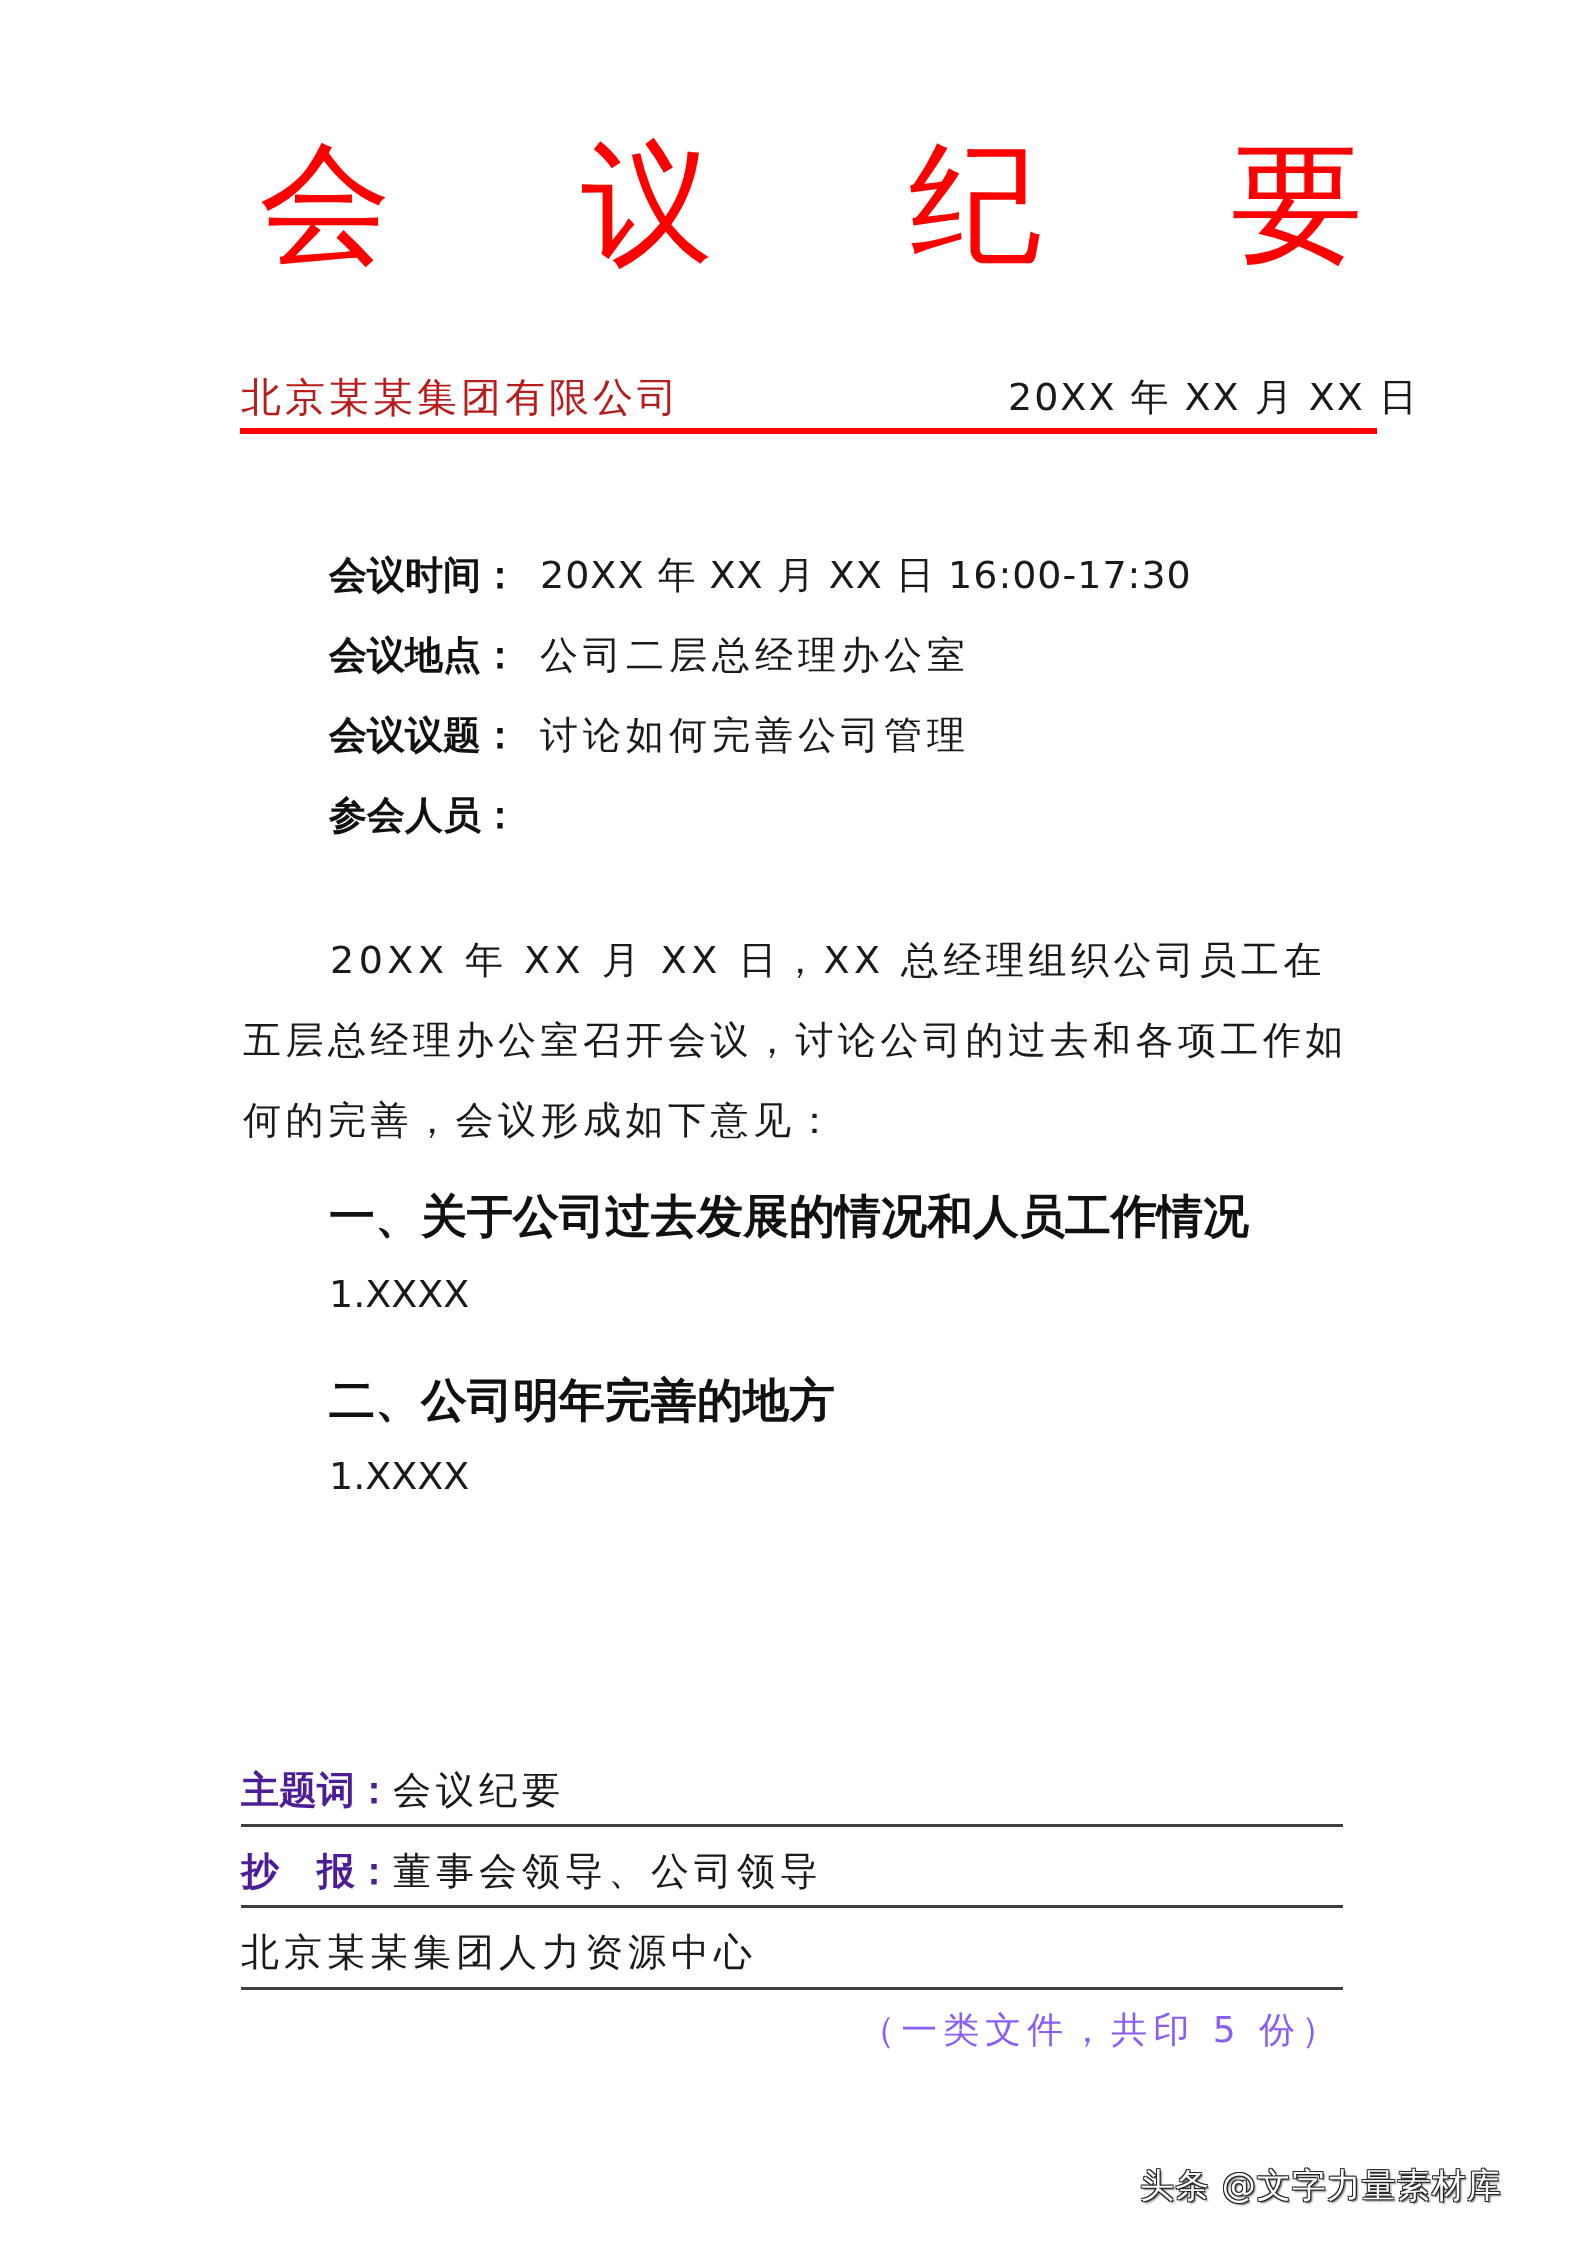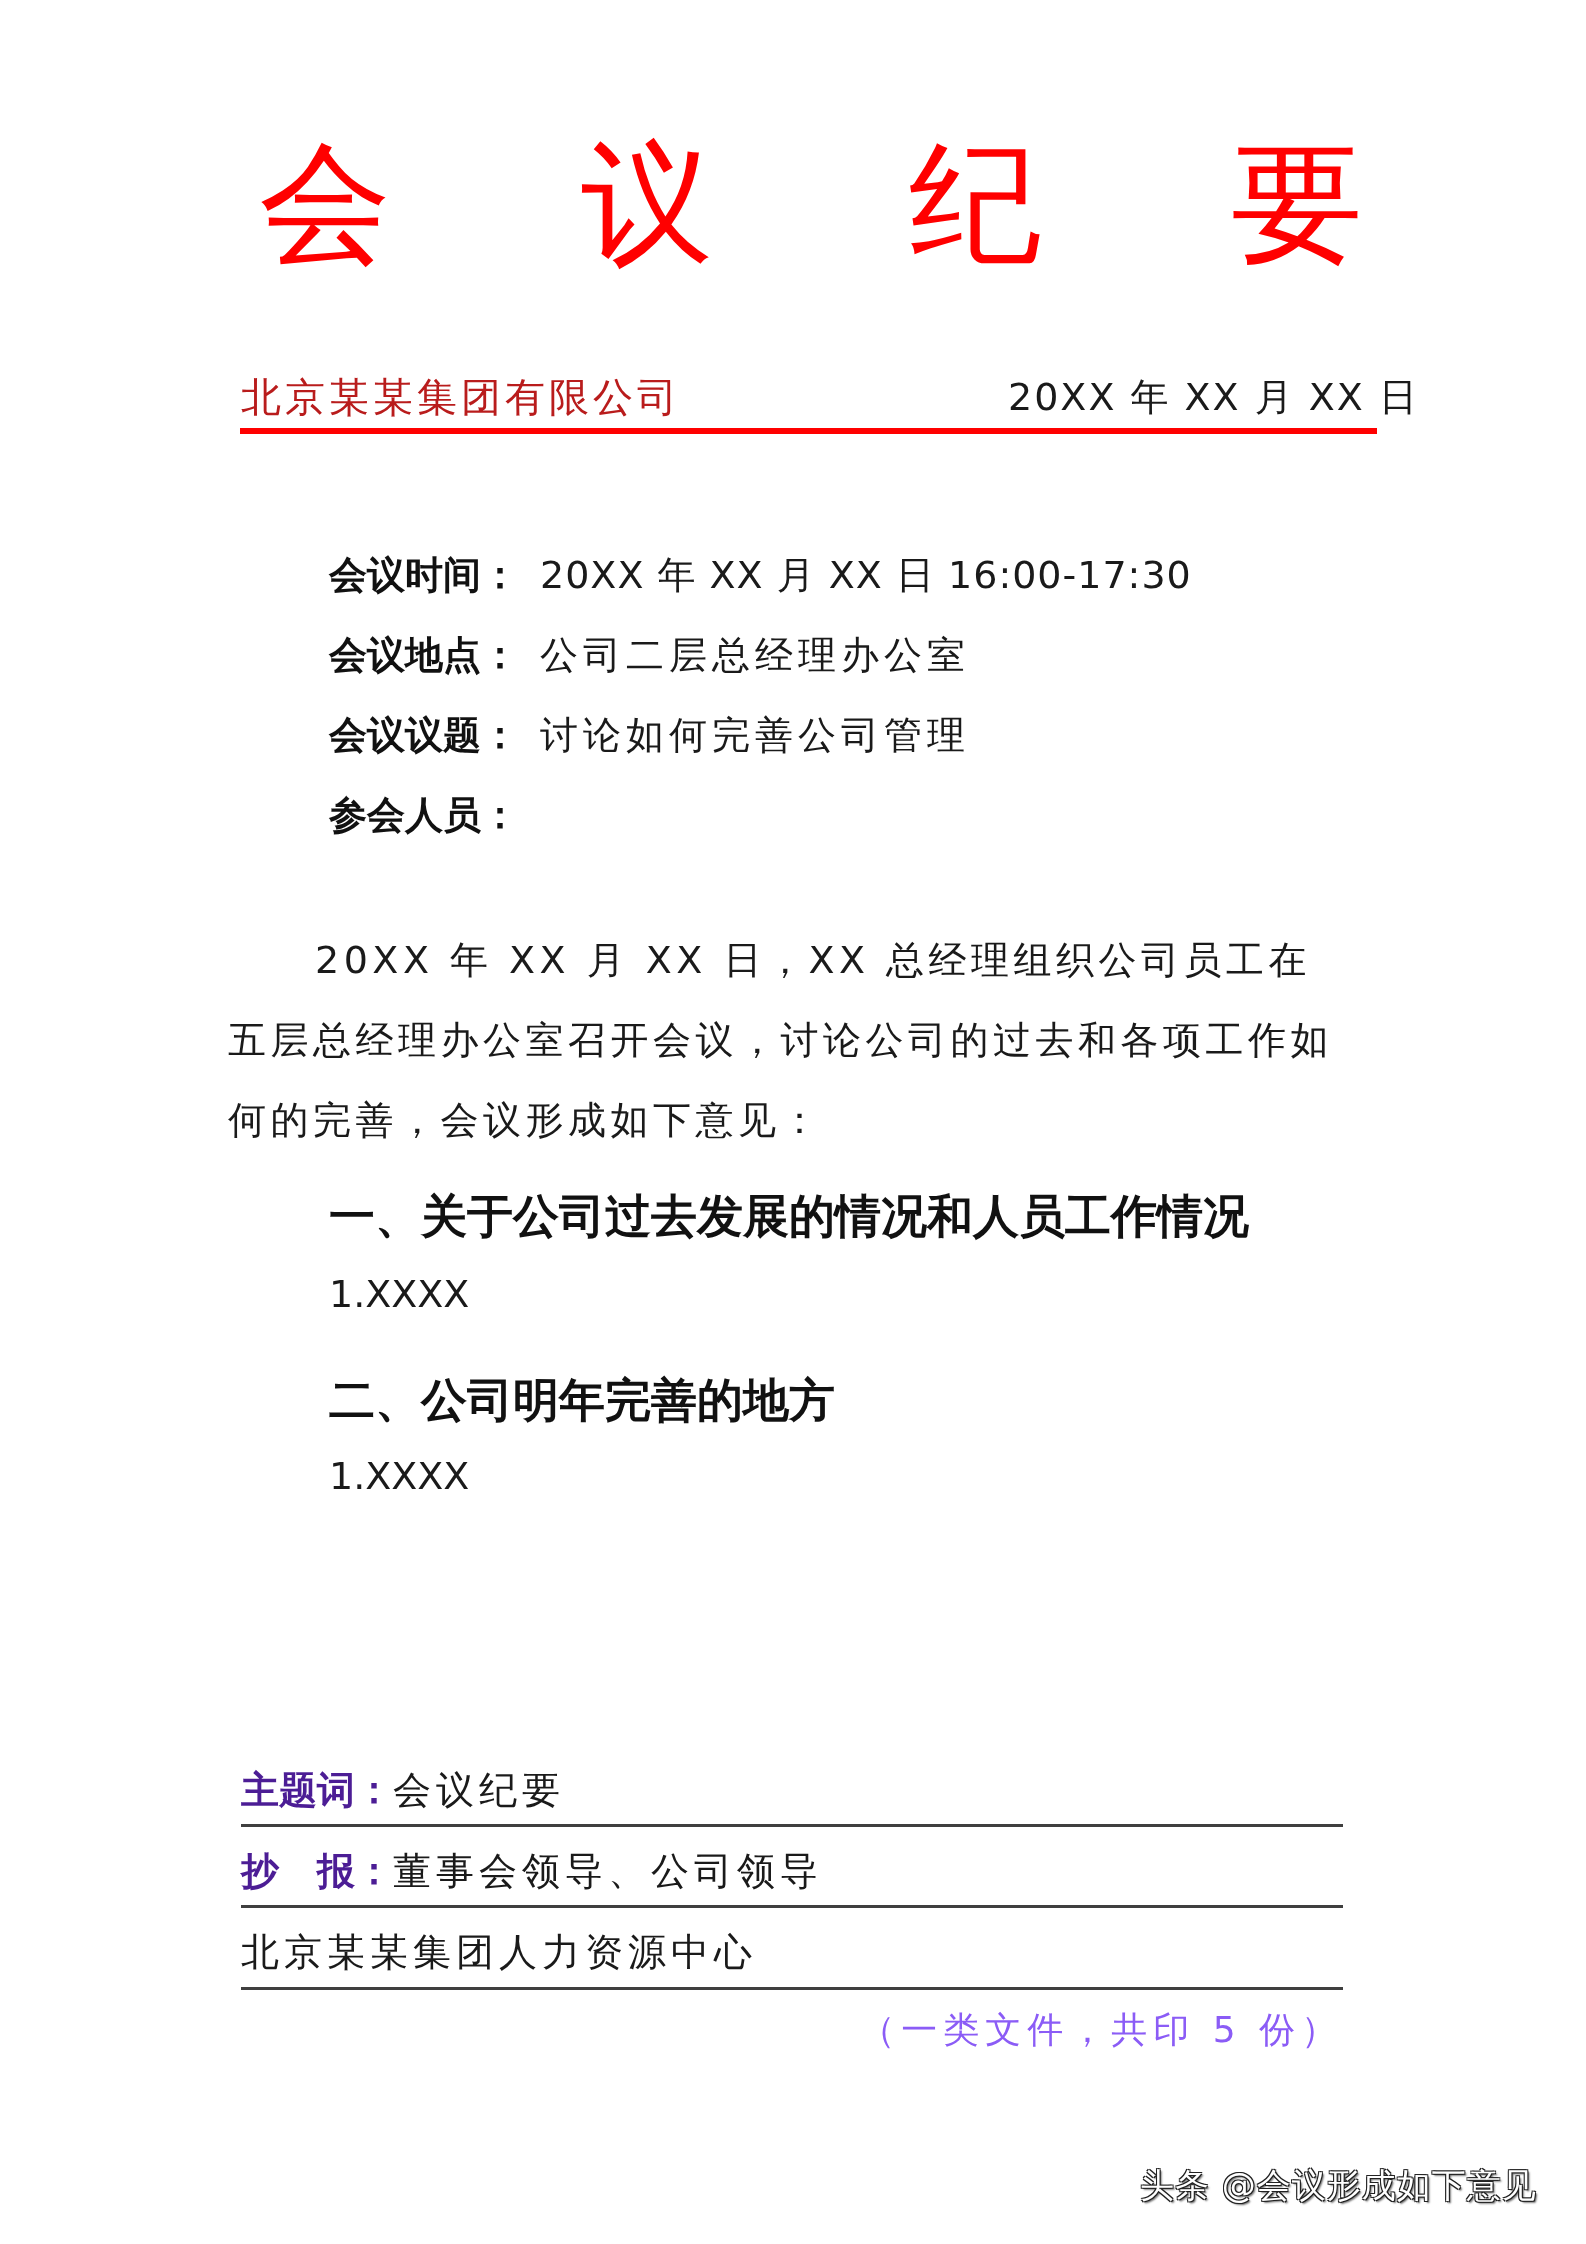--- a/index.html
+++ b/index.html
@@ -78,21 +78,21 @@
     }
     .meta-value {
       font-family: "DejaVu Sans", "Liberation Sans", sans-serif;
       color: #1a1a1a;
       letter-spacing: 5px;
     }
 
     
     .body-para {
       position: absolute;
-      left: 228px;
+      left: 243px;
       top: 920px;
       width: 1110px;
       font-size: 38px;
       line-height: 80px;
       letter-spacing: 4.5px;
       font-family: "DejaVu Sans", "Liberation Sans", sans-serif;
       color: #1a1a1a;
       text-indent: 87px;
       white-space: normal;
     }
@@ -216,13 +216,13 @@
 </div>
 <div class="footer-rule" style="top:1905px;"></div>
 
 <div class="footer-row" style="top:1924px;">
   <span class="footer-value">北京某某集团人力资源中心</span>
 </div>
 <div class="footer-rule" style="top:1987px;"></div>
 
 <div class="print-note">（一类文件，共印 5 份）</div>
 
-<div class="watermark">头条 @会议形成如下意见</div>
+<div class="watermark">头条 @文字力量素材库</div>
 
 </body></html>

